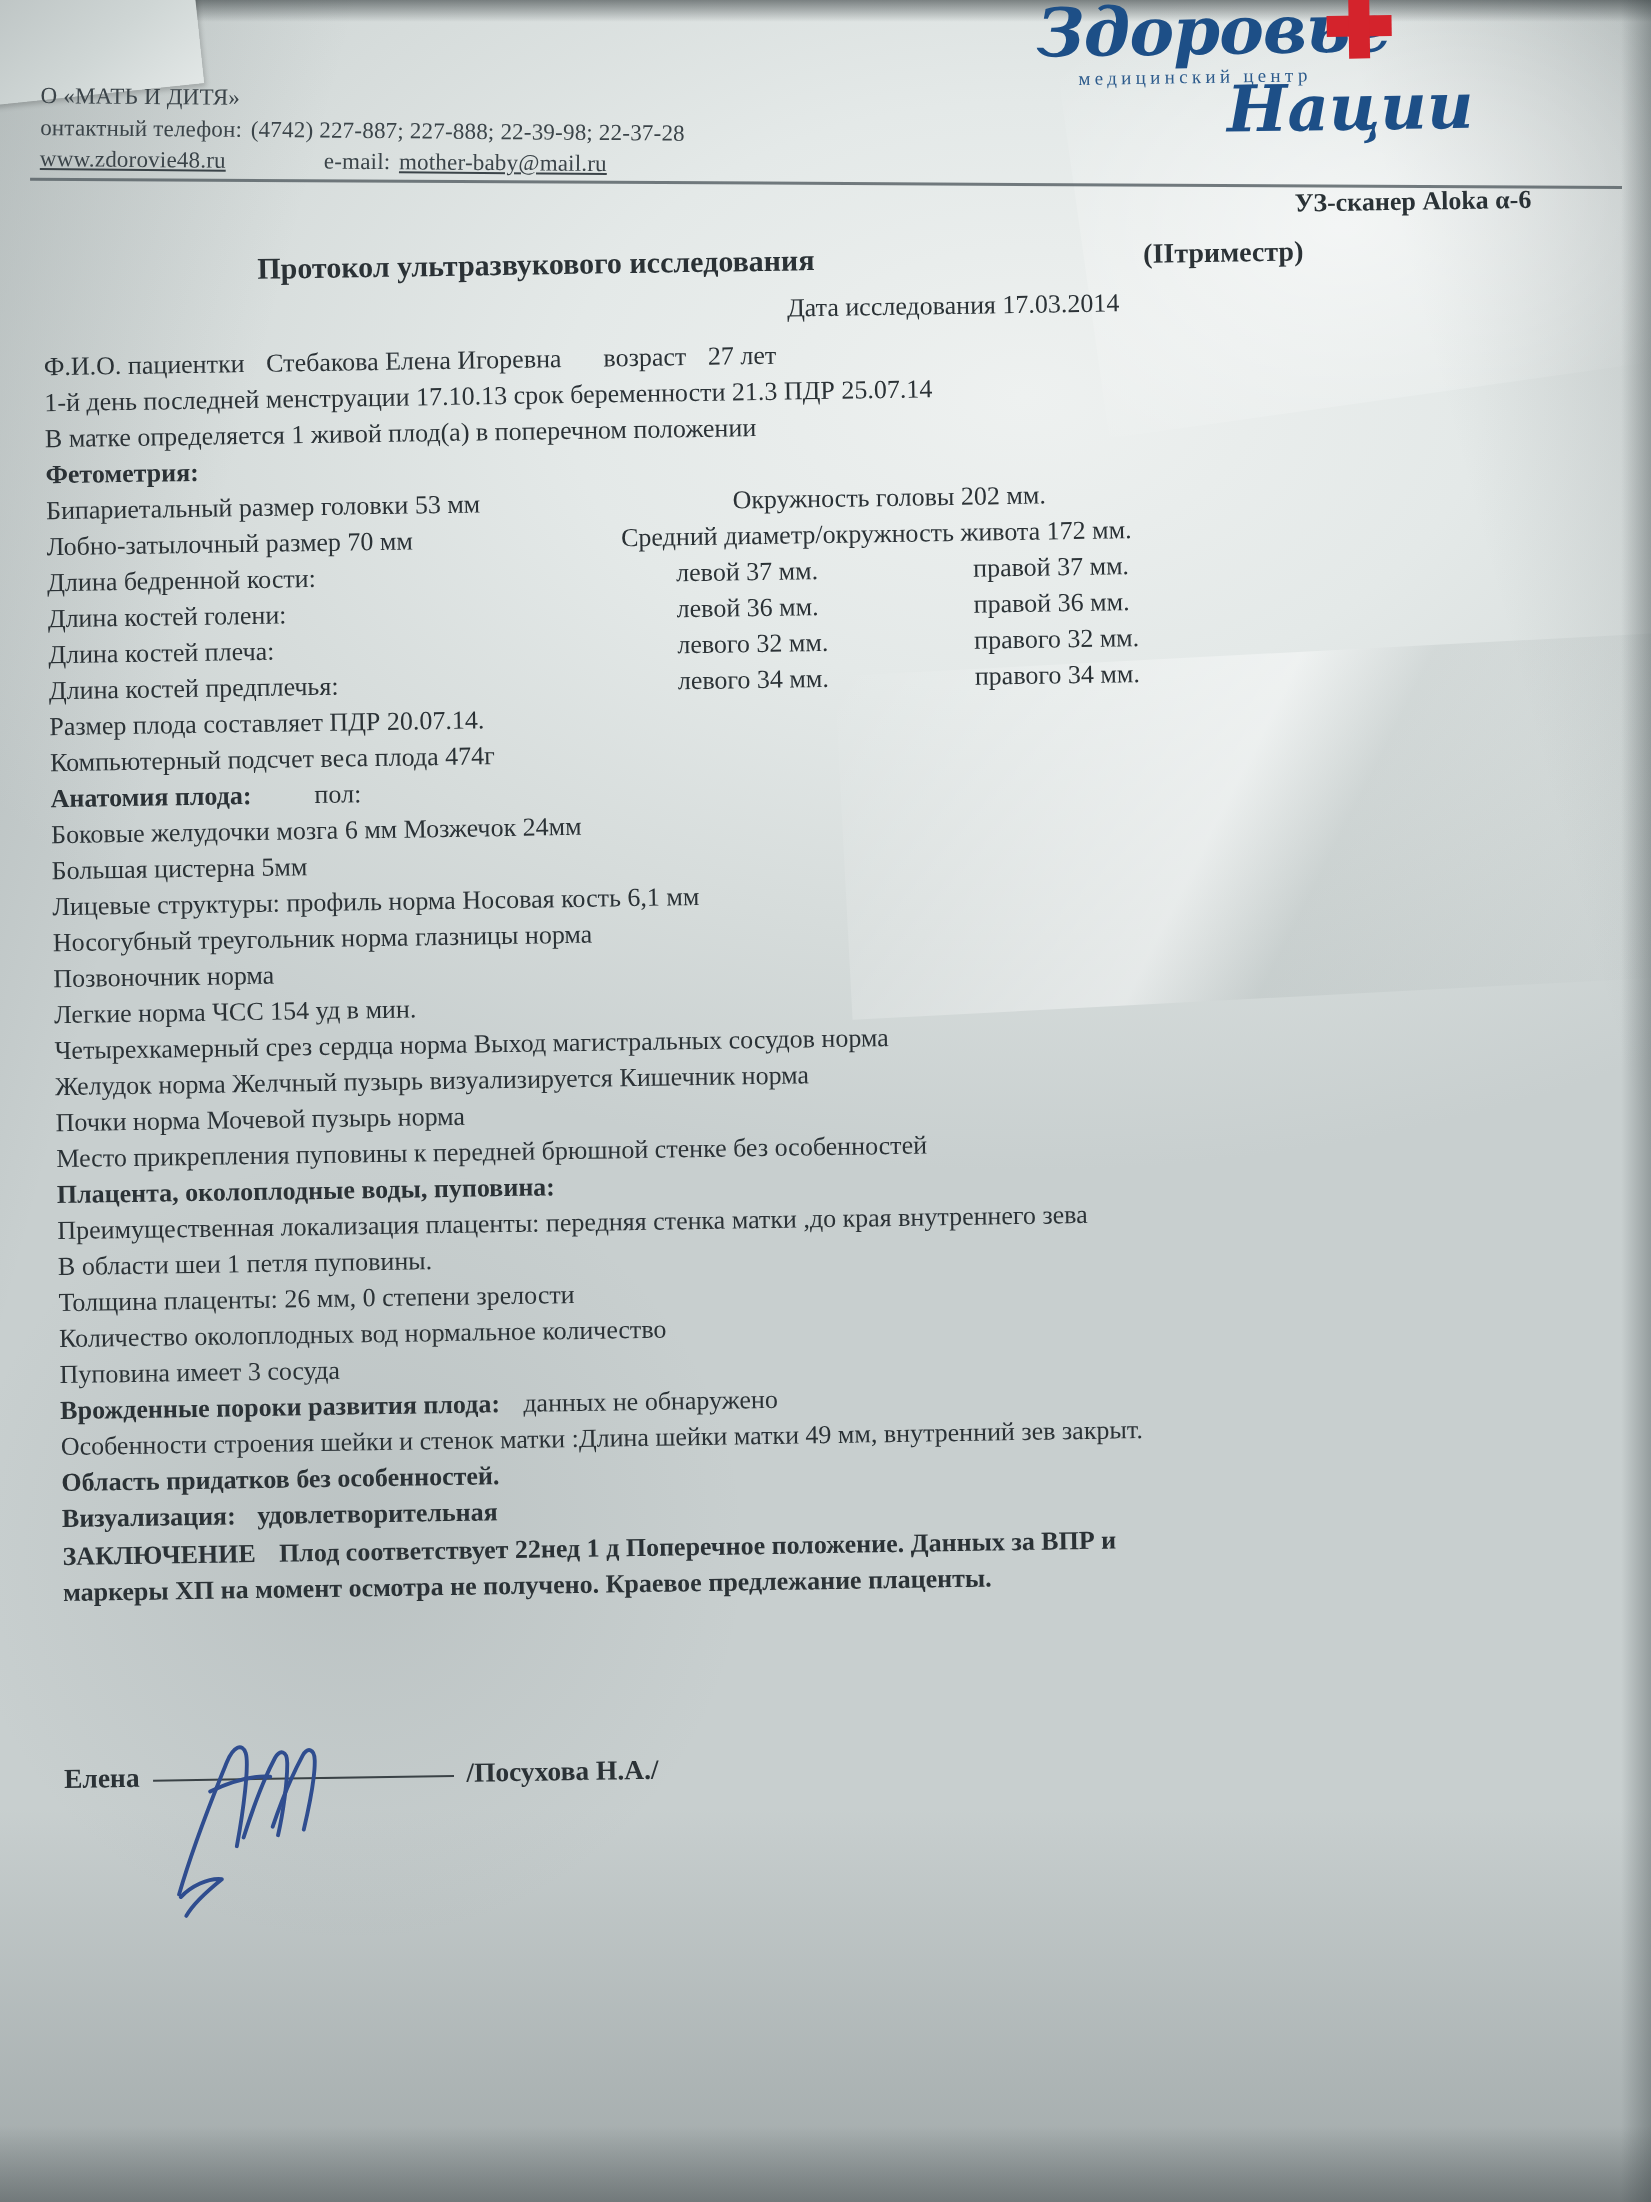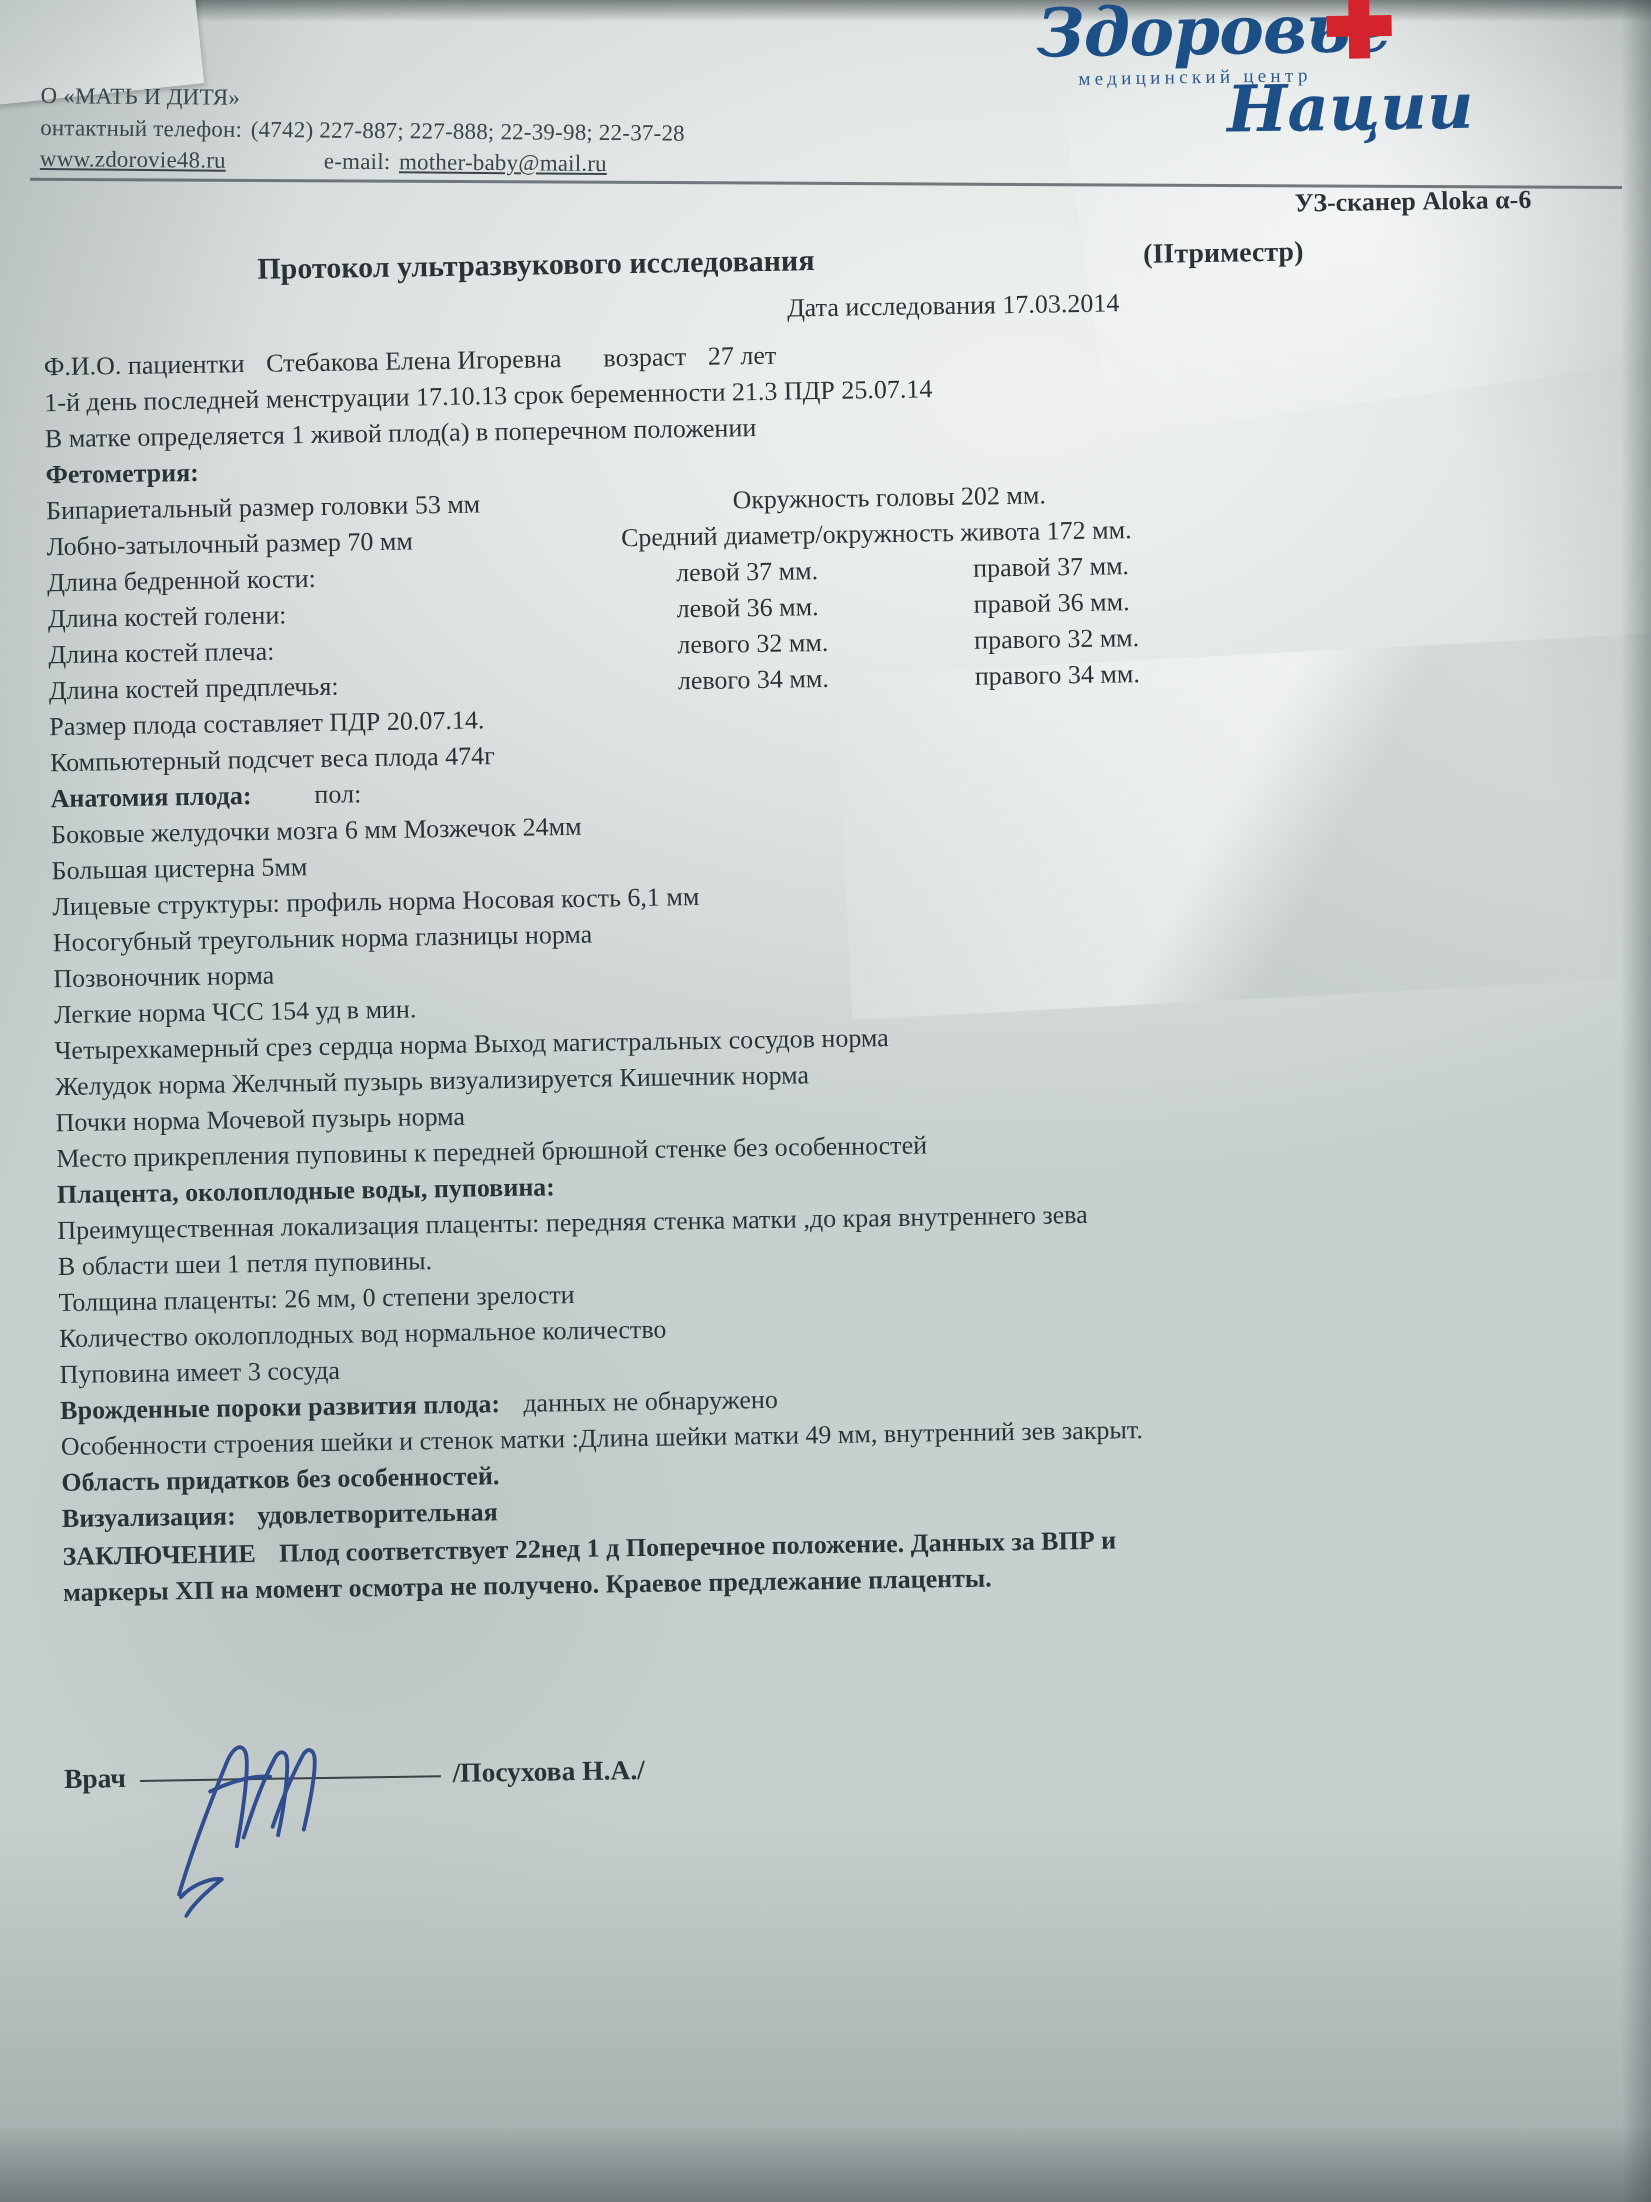--- a/index.html
+++ b/index.html
@@ -381,21 +381,21 @@
         <span>ЗАКЛЮЧЕНИЕ</span>
         <span class="sp" style="width:10.3px"></span>
         <span>Плод соответствует 22нед 1 д   Поперечное положение. Данных за ВПР и</span>
       </div>
       <div class="ln b concl">
         <span>маркеры ХП на момент осмотра не получено. Краевое предлежание плаценты.</span>
       </div>
     </div>
 
     <div class="sig-row">
-      <span>Врач</span>
+      <span>Елена</span>
       <span class="sig-rule"></span>
       <span>/Посухова Н.А./</span>
     </div>
 
     <svg class="signature" viewBox="0 0 360 260">
       <g fill="none" stroke="#2f4d8f" stroke-width="4.5" stroke-linecap="round" stroke-linejoin="round">
         <path d="M20 215 C 40 150, 62 100, 78 62 C 86 44, 96 40, 100 52 C 104 66, 96 120, 88 160"></path>
         <path d="M58 96 C 84 84, 108 78, 128 80"></path>
         <path d="M96 150 C 110 108, 124 76, 134 58 C 140 48, 148 50, 148 64 C 148 86, 142 124, 136 148"></path>
         <path d="M130 138 C 142 104, 156 74, 166 56 C 172 46, 180 48, 180 62 C 180 84, 172 118, 166 142"></path>

